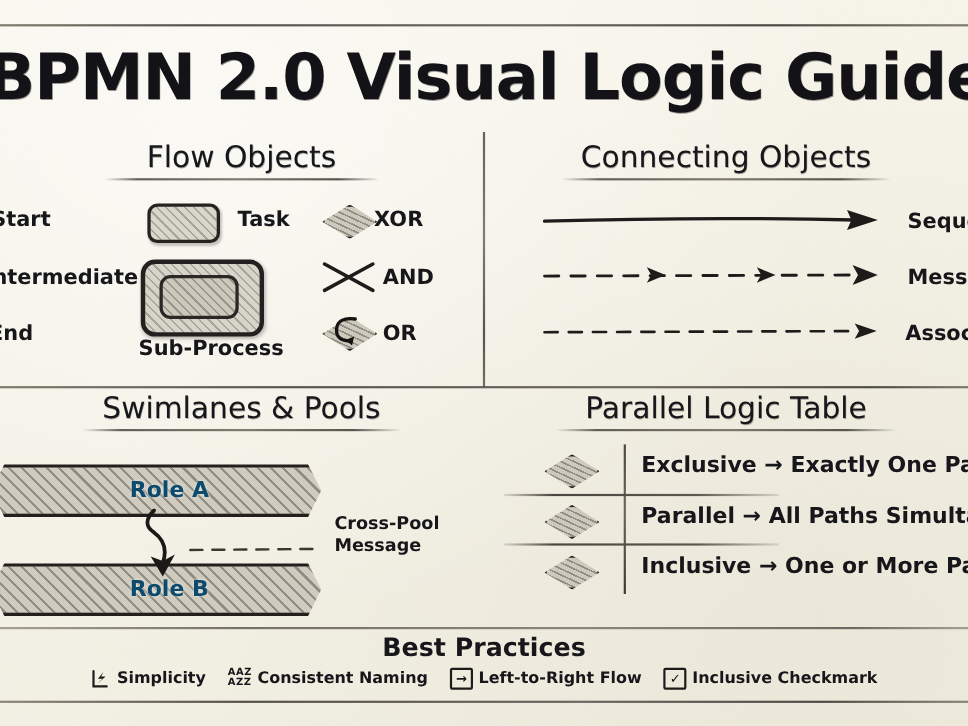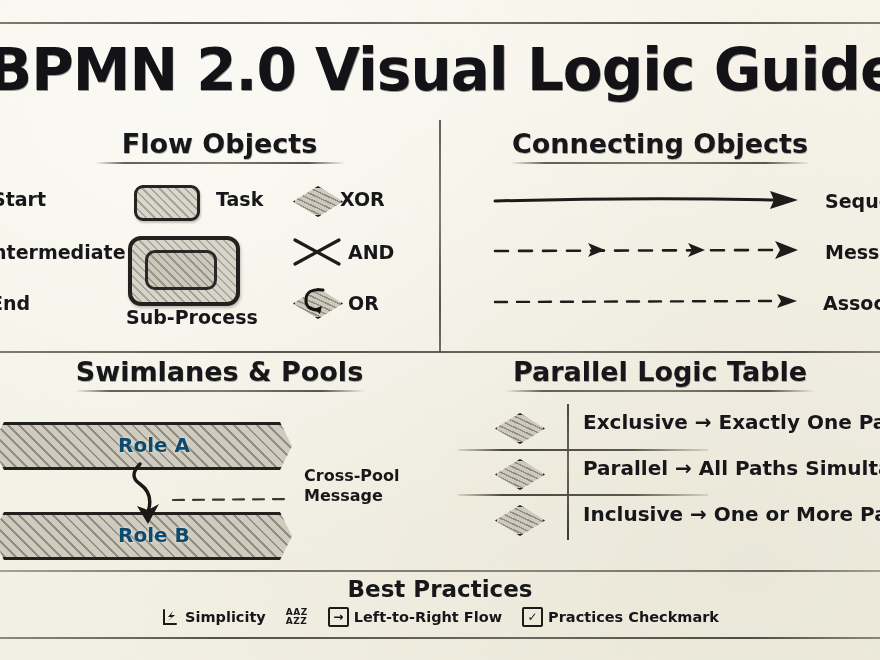--- a/index.html
+++ b/index.html
@@ -36,21 +36,21 @@
   h1#title{
     position:absolute;left:-12px;top:36px;width:900px;
     margin:0;font-family:"DejaVu Sans", sans-serif;
     font-size:58px;font-weight:700;letter-spacing:-1px;
     color:#131216;text-align:center;white-space:nowrap;
     text-shadow:0.6px 0.6px 0 rgba(30,28,26,.45);
   }
 
   .section{position:absolute;}
   .sec-title{
-    font-size:27px;font-weight:700;color:#17161a;text-align:center;
+    font-size:27px;font-weight:400;color:#17161a;text-align:center;
     white-space:nowrap;text-shadow:.5px .5px 0 rgba(30,28,26,.35);
   }
   .sec-underline{
     height:2px;margin:3px auto 0;
     background:linear-gradient(90deg,rgba(90,85,76,0),#4a463f 12%,#6b665a 50%,#3d3a33 85%,rgba(90,85,76,0));
     opacity:.85;
   }
 
   .lbl{font-size:19px;font-weight:600;color:#17161a;white-space:nowrap;}
 
@@ -323,26 +323,27 @@
         <path d="M12 3 L7 9 L11 9 L6 14 L14 7 L10 7 Z" fill="#1d1b19"></path>
       </svg>
       <span class="bp-label">Simplicity</span>
     </div>
 
     <div class="bp-item">
       <div class="bp-aaz">
         <div>AAZ</div>
         <div>AZZ</div>
       </div>
+      <span class="bp-label">Consistent Naming</span>
     </div>
 
     <div class="bp-item">
       <span class="bp-box">→</span>
       <span class="bp-label">Left-to-Right Flow</span>
     </div>
 
     <div class="bp-item">
       <span class="bp-box">✓</span>
-      <span class="bp-label">Practices Checkmark</span>
+      <span class="bp-label">Inclusive Checkmark</span>
     </div>
 
   </div>
 </div>
 
 </body></html>

